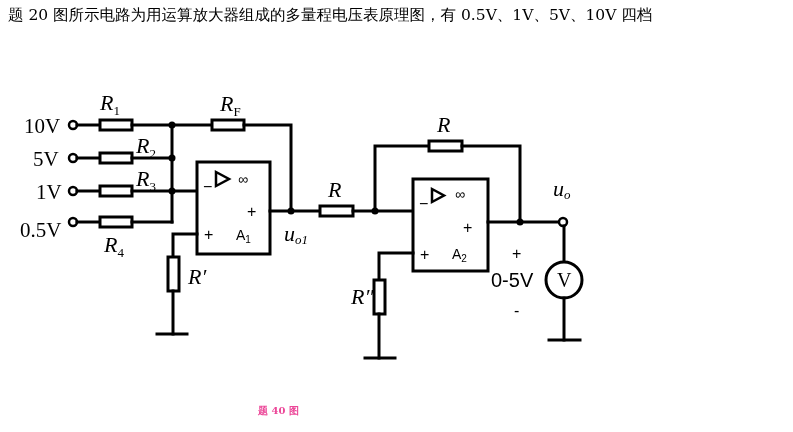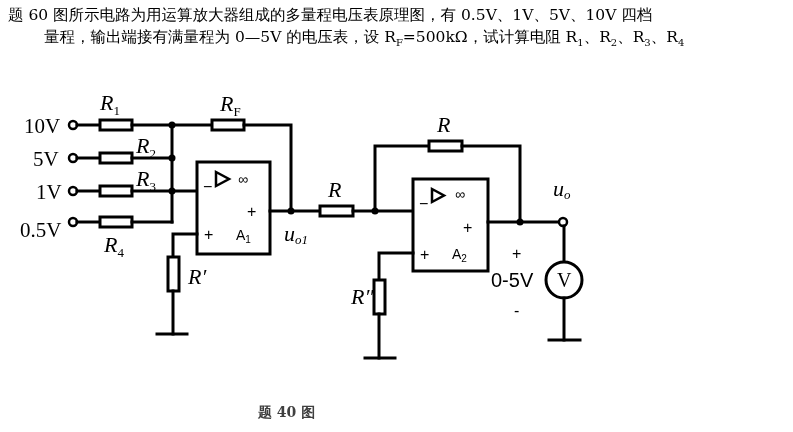--- a/index.html
+++ b/index.html
@@ -19,29 +19,28 @@
   .dot { fill: #000; }
   .lbl { font-family: "Liberation Serif", "DejaVu Serif", serif; font-style: italic; font-size: 22px; fill: #000; }
   .sub { font-size: 13px; font-style: normal; }
   .vin { font-family: "Liberation Serif", "DejaVu Serif", serif; font-size: 21px; fill: #000; }
   .amp { font-family: "Liberation Sans", "DejaVu Sans", sans-serif; font-size: 14px; fill: #000; }
   .sign { font-family: "Liberation Sans", "DejaVu Sans", sans-serif; font-size: 16px; fill: #000; }
   .meter-lbl { font-family: "Liberation Sans", "DejaVu Sans", sans-serif; font-size: 20px; fill: #000; }
   .vm { font-family: "Liberation Serif", "DejaVu Serif", serif; font-size: 20px; fill: #000; }
   .caption {
     position: absolute; left: 258px; top: 404px;
-    font-family: "DejaVu Serif", "Liberation Serif", serif; font-size: 14px; font-weight: bold; color: #404040;
+    font-family: "DejaVu Serif", "Liberation Serif", serif; font-size: 10px; font-weight: bold; color: #ec4899;
   }
 </style>
 </head>
 <body>
 
 <div class="problem">
-  <div class="line">题 60 图所示电路为用运算放大器组成的多量程电压表原理图，有 0.5V、1V、5V、10V 四档</div>
-  <div class="line indent"><span>量程，输出端接有满量程为 0—5V 的电压表，设 R</span><sub style="font-size:10px">F</sub><span>=500kΩ，试计算电阻 R</span><sub style="font-size:10px">1</sub><span>、R</span><sub style="font-size:10px">2</sub><span>、R</span><sub style="font-size:10px">3</sub><span>、R</span><sub style="font-size:10px">4</sub></div>
+  <div class="line">题 20 图所示电路为用运算放大器组成的多量程电压表原理图，有 0.5V、1V、5V、10V 四档</div>
 </div>
 
 <svg id="circuit" width="793" height="432" viewBox="0 0 793 432">
 
   <text class="vin" x="24" y="133"><tspan>10V</tspan></text>
   <text class="vin" x="33" y="166"><tspan>5V</tspan></text>
   <text class="vin" x="36" y="199"><tspan>1V</tspan></text>
   <text class="vin" x="20" y="237"><tspan>0.5V</tspan></text>
 
   <circle class="term" cx="73" cy="125" r="4"></circle>

